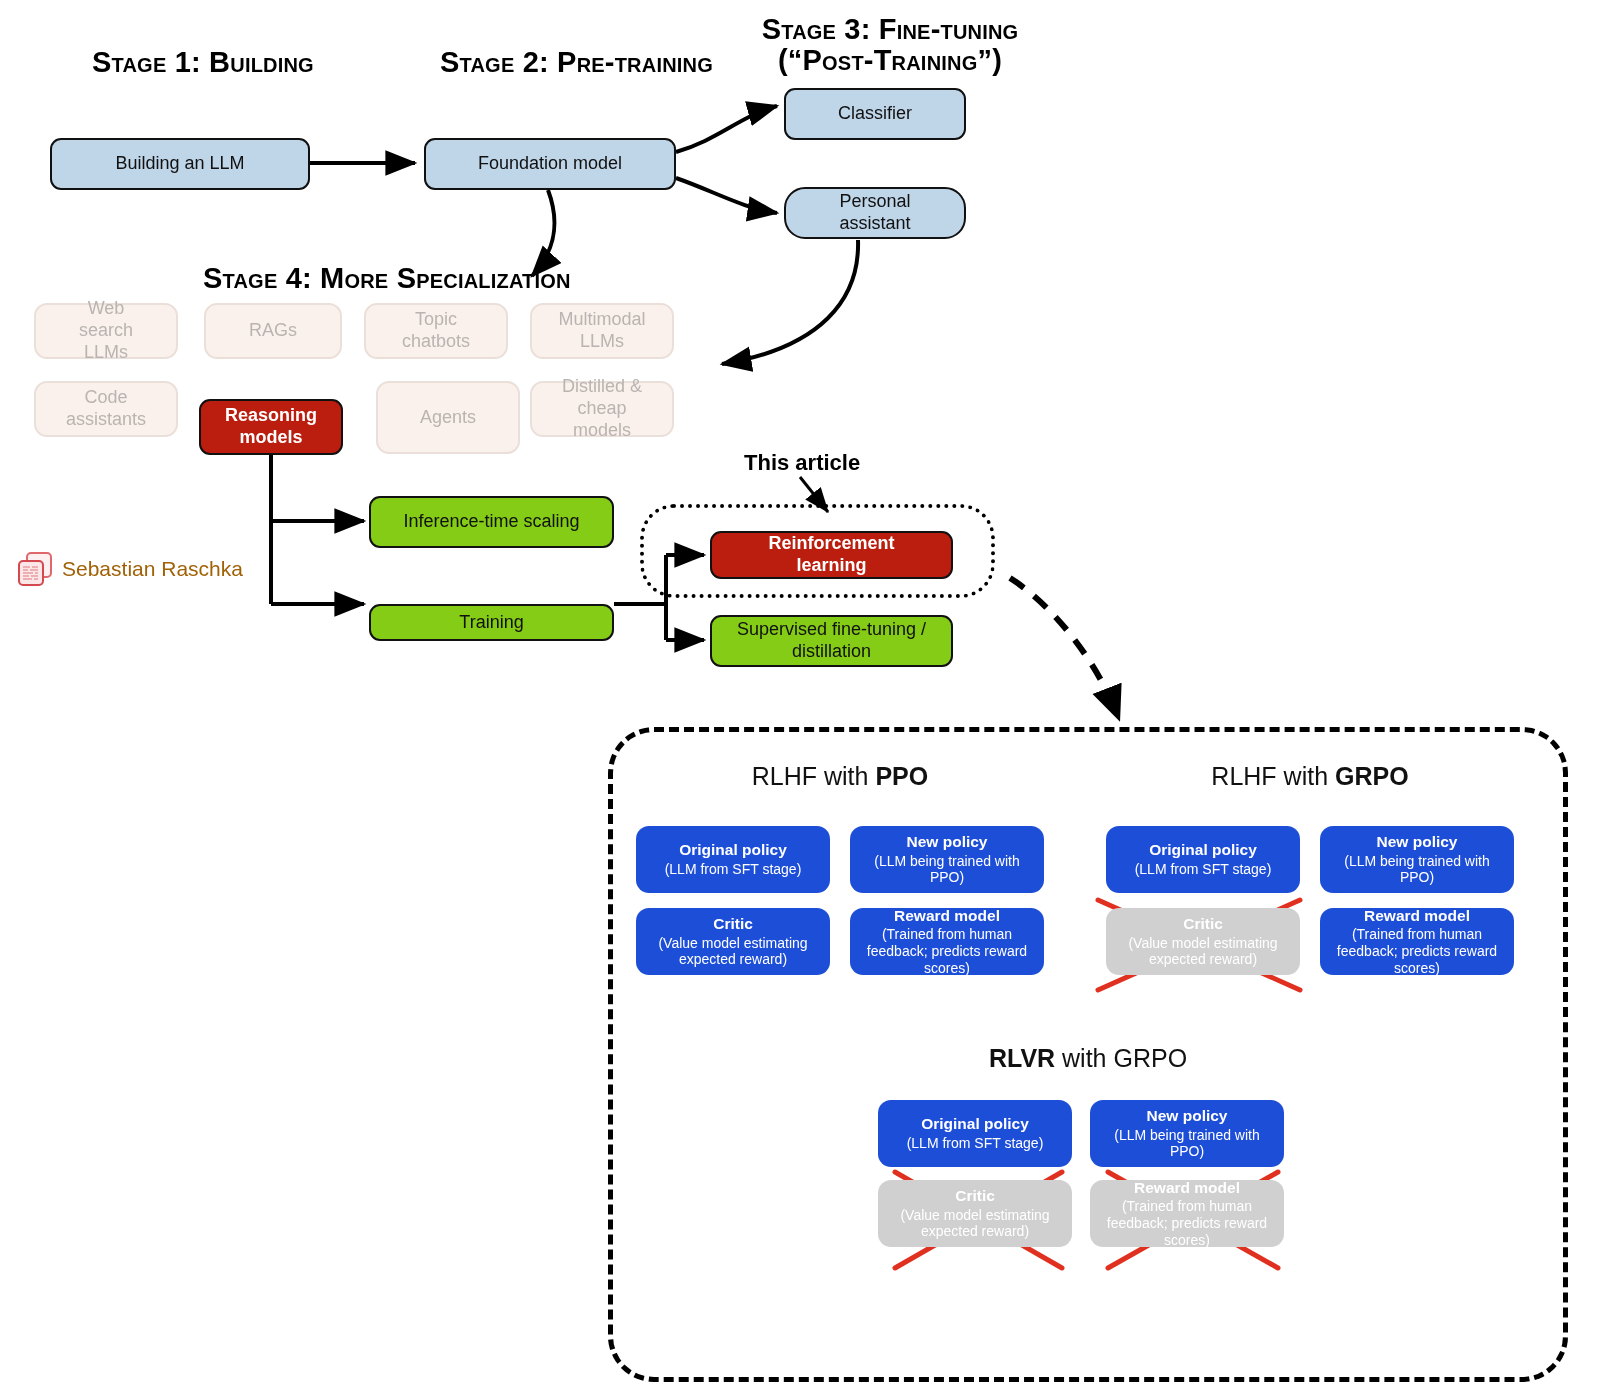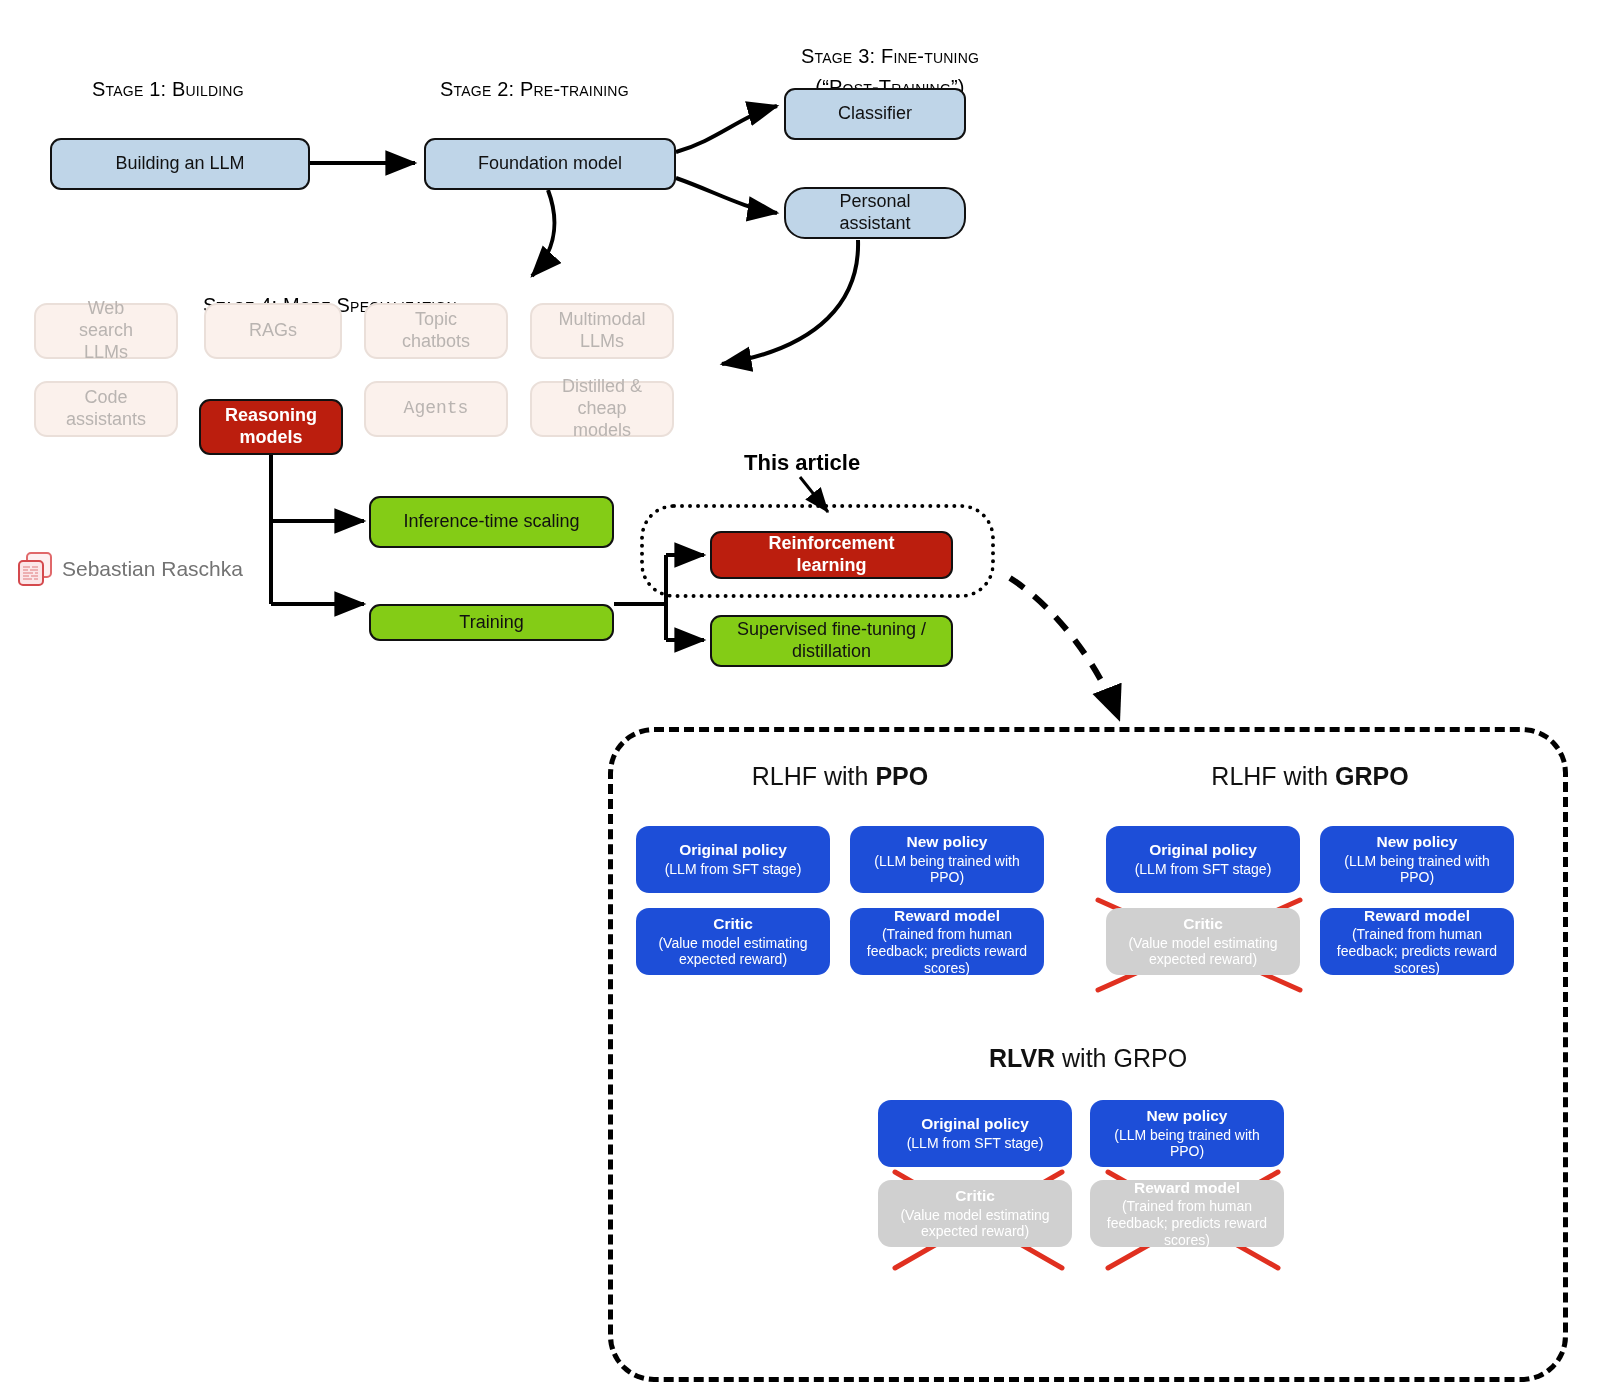--- a/index.html
+++ b/index.html
@@ -19,28 +19,27 @@
     position:absolute;
     left:0; top:0;
     width:1600px;
     height:1400px;
     pointer-events:none;
   }
 
   
   .stage-label{
     position:absolute;
-    font-weight:normal;
+    font-weight:bold;
     color:#000;
     white-space:nowrap;
     letter-spacing:.2px;
     font-variant:small-caps;
-    font-size:20px;
+    font-size:29px;
     line-height:1.22;
-    margin-top:32px;
   }
   .stage-label.centered{ text-align:center; white-space:normal; }
 
   
   .node{
     position:absolute;
     box-sizing:border-box;
     display:flex;
     align-items:center;
     justify-content:center;
@@ -112,21 +111,21 @@
 
   
   .credit{
     position:absolute;
     display:flex;
     align-items:center;
     gap:10px;
   }
   .credit .name{
     font-size:21px;
-    color:#737373;
+    color:#a16207;
     white-space:nowrap;
   }
   .logo{
     position:relative;
     width:34px;
     height:34px;
     flex:0 0 34px;
   }
   .logo .sq{
     position:absolute;
@@ -228,21 +227,21 @@
   <div class="node blue" style="left:784px; top:88px;  width:182px; height:52px;">Classifier</div>
   <div class="node blue" style="left:784px; top:187px; width:182px; height:52px;border-radius:21px;">Personal assistant</div>
 
   <div class="node faded" style="left:34px;  top:303px; width:144px; height:56px;">Web search LLMs</div>
   <div class="node faded" style="left:204px; top:303px; width:138px; height:56px;">RAGs</div>
   <div class="node faded" style="left:364px; top:303px; width:144px; height:56px;">Topic chatbots</div>
   <div class="node faded" style="left:530px; top:303px; width:144px; height:56px;">Multimodal LLMs</div>
 
   <div class="node faded" style="left:34px;  top:381px; width:144px; height:56px;">Code assistants</div>
   <div class="node red" style="left:199px; top:399px; width:144px; height:56px;">Reasoning models</div>
-  <div class="node faded" style="left:364px; top:381px; width:144px; height:56px;font-family:Liberation Mono, monospace;">Agents</div>
+  <div class="node faded" style="left:376px; top:381px; width:144px; height:73px;">Agents</div>
   <div class="node faded" style="left:530px; top:381px; width:144px; height:56px;">Distilled &amp; cheap models</div>
 
   <div class="credit" style="left:18px; top:552px;">
     <div class="logo">
       <span class="sq back"></span>
       <span class="sq front"></span>
       <svg class="hatch" viewBox="0 0 20 20">
         <g stroke="#d4494d" stroke-width="1.1" opacity=".85">
           <line x1="2" y1="4" x2="9" y2="4"></line>
           <line x1="11" y1="4" x2="17" y2="4"></line>

